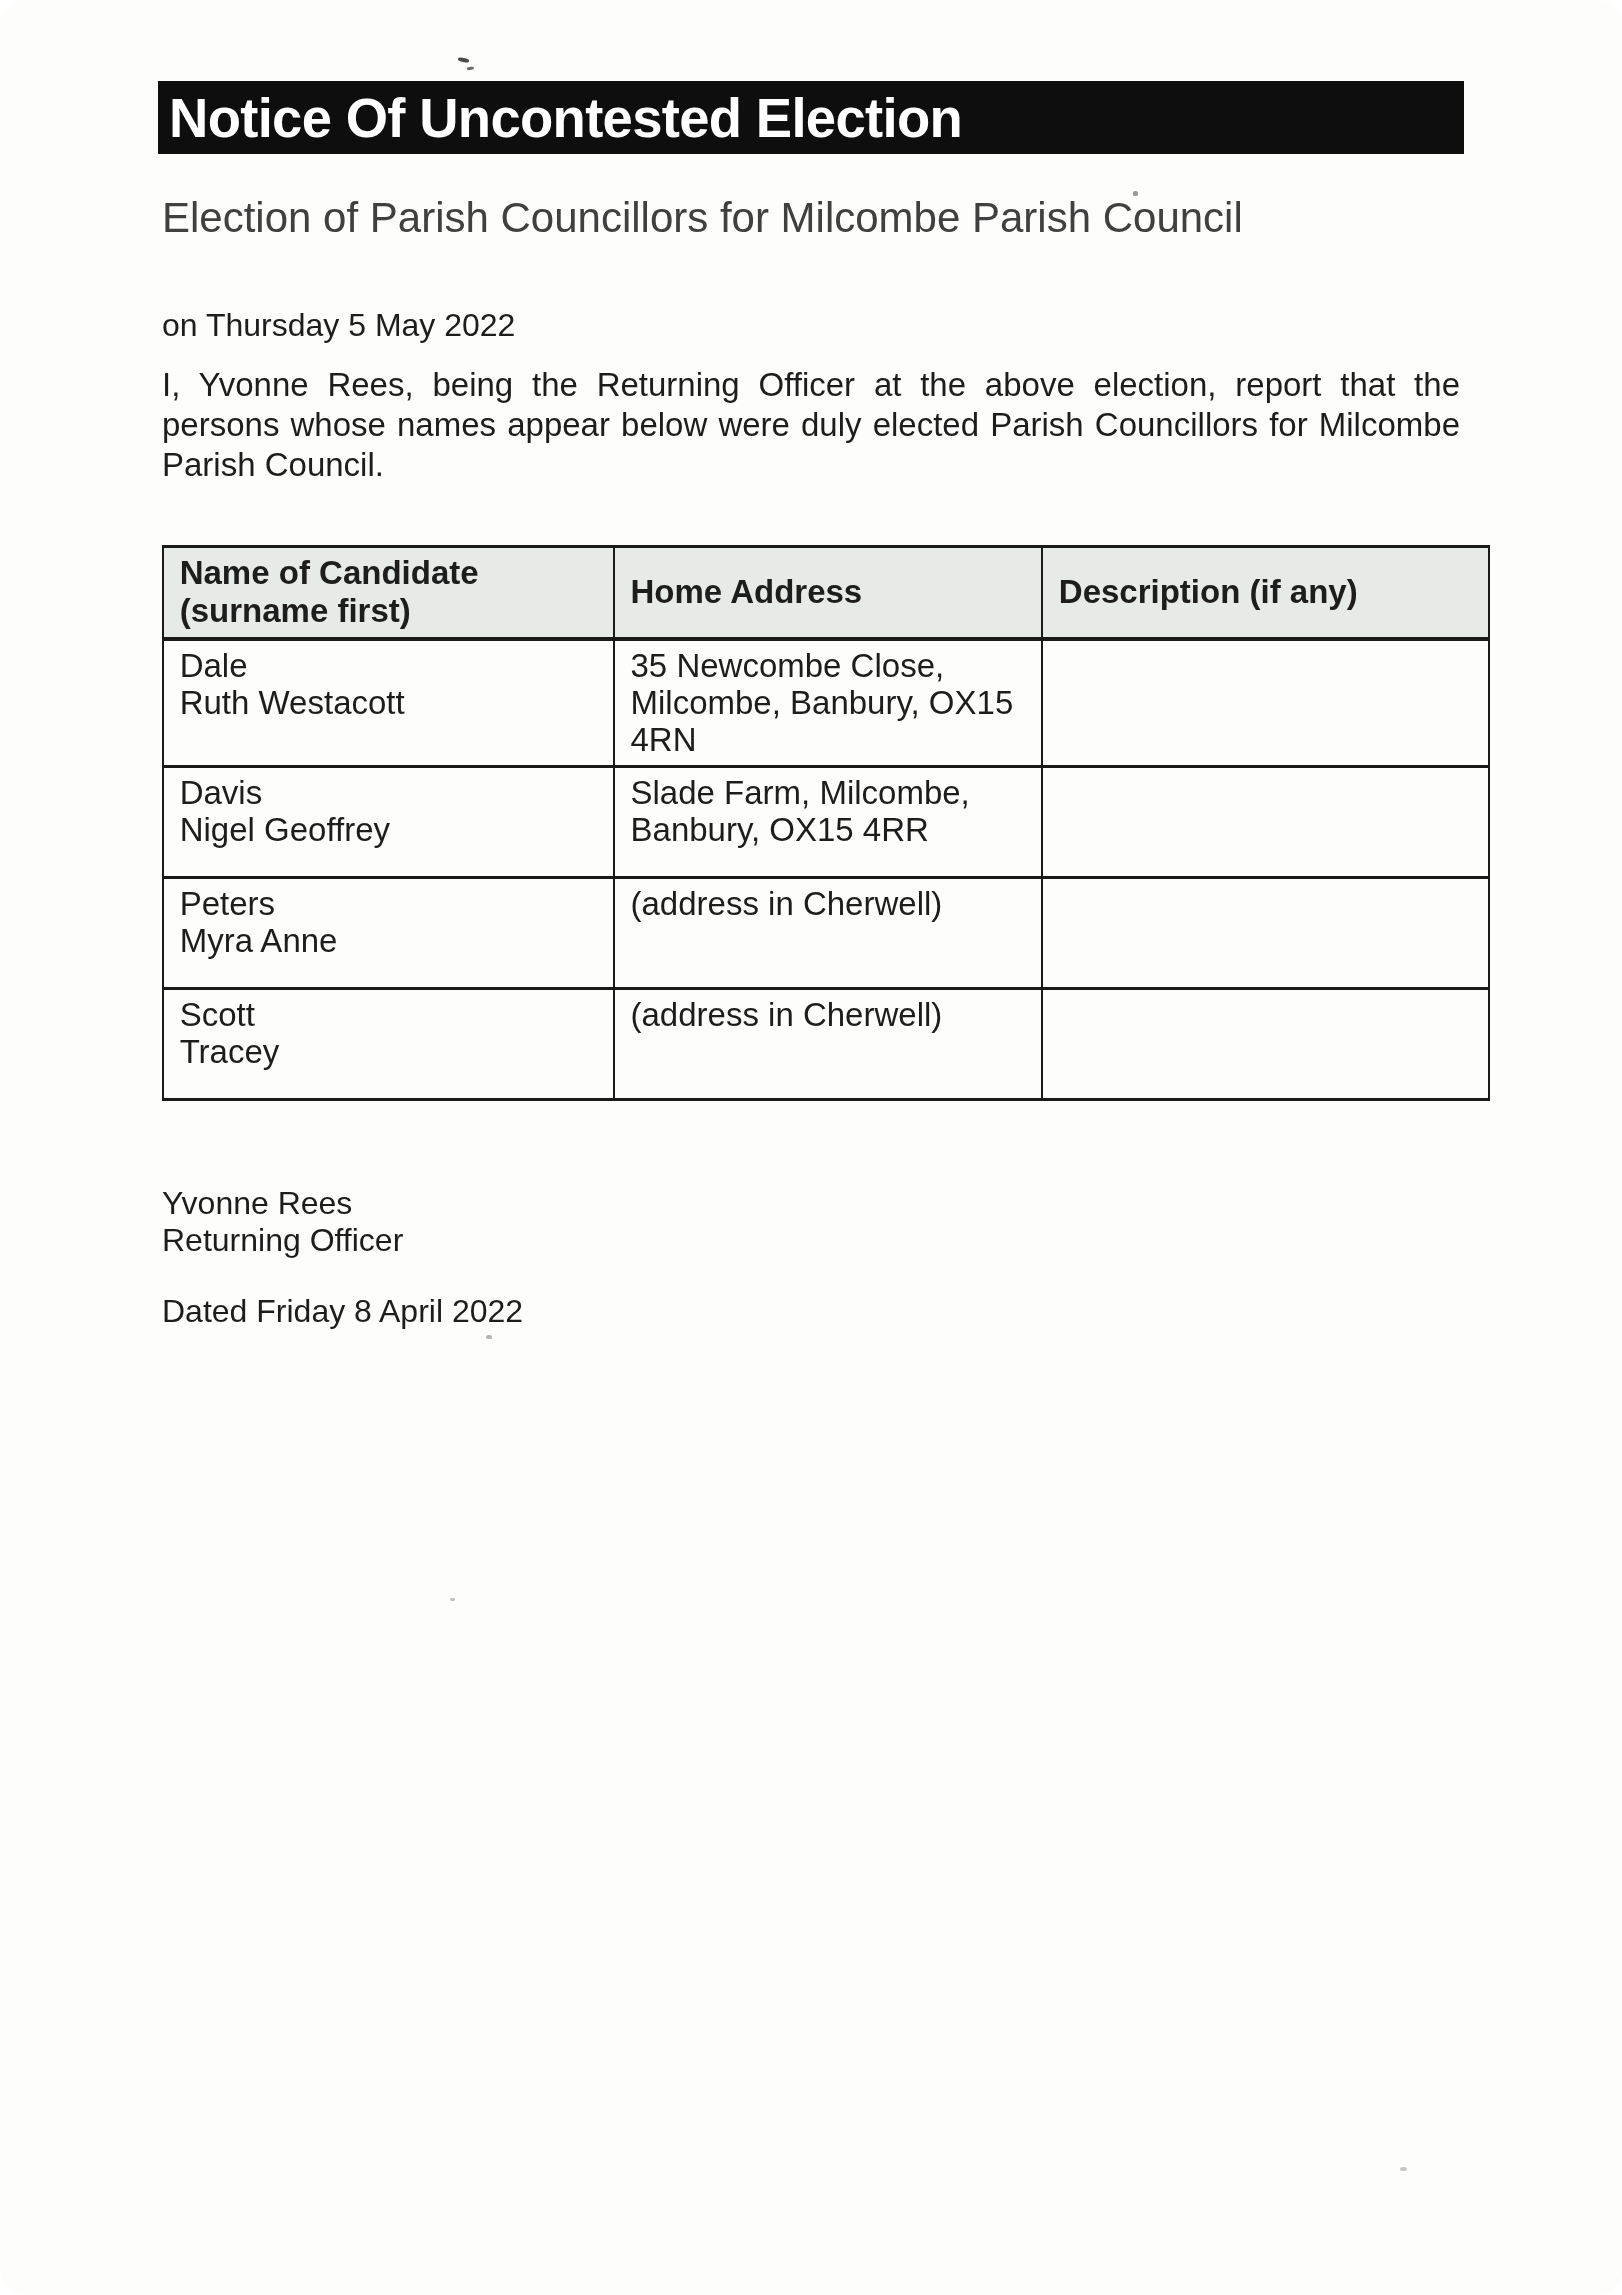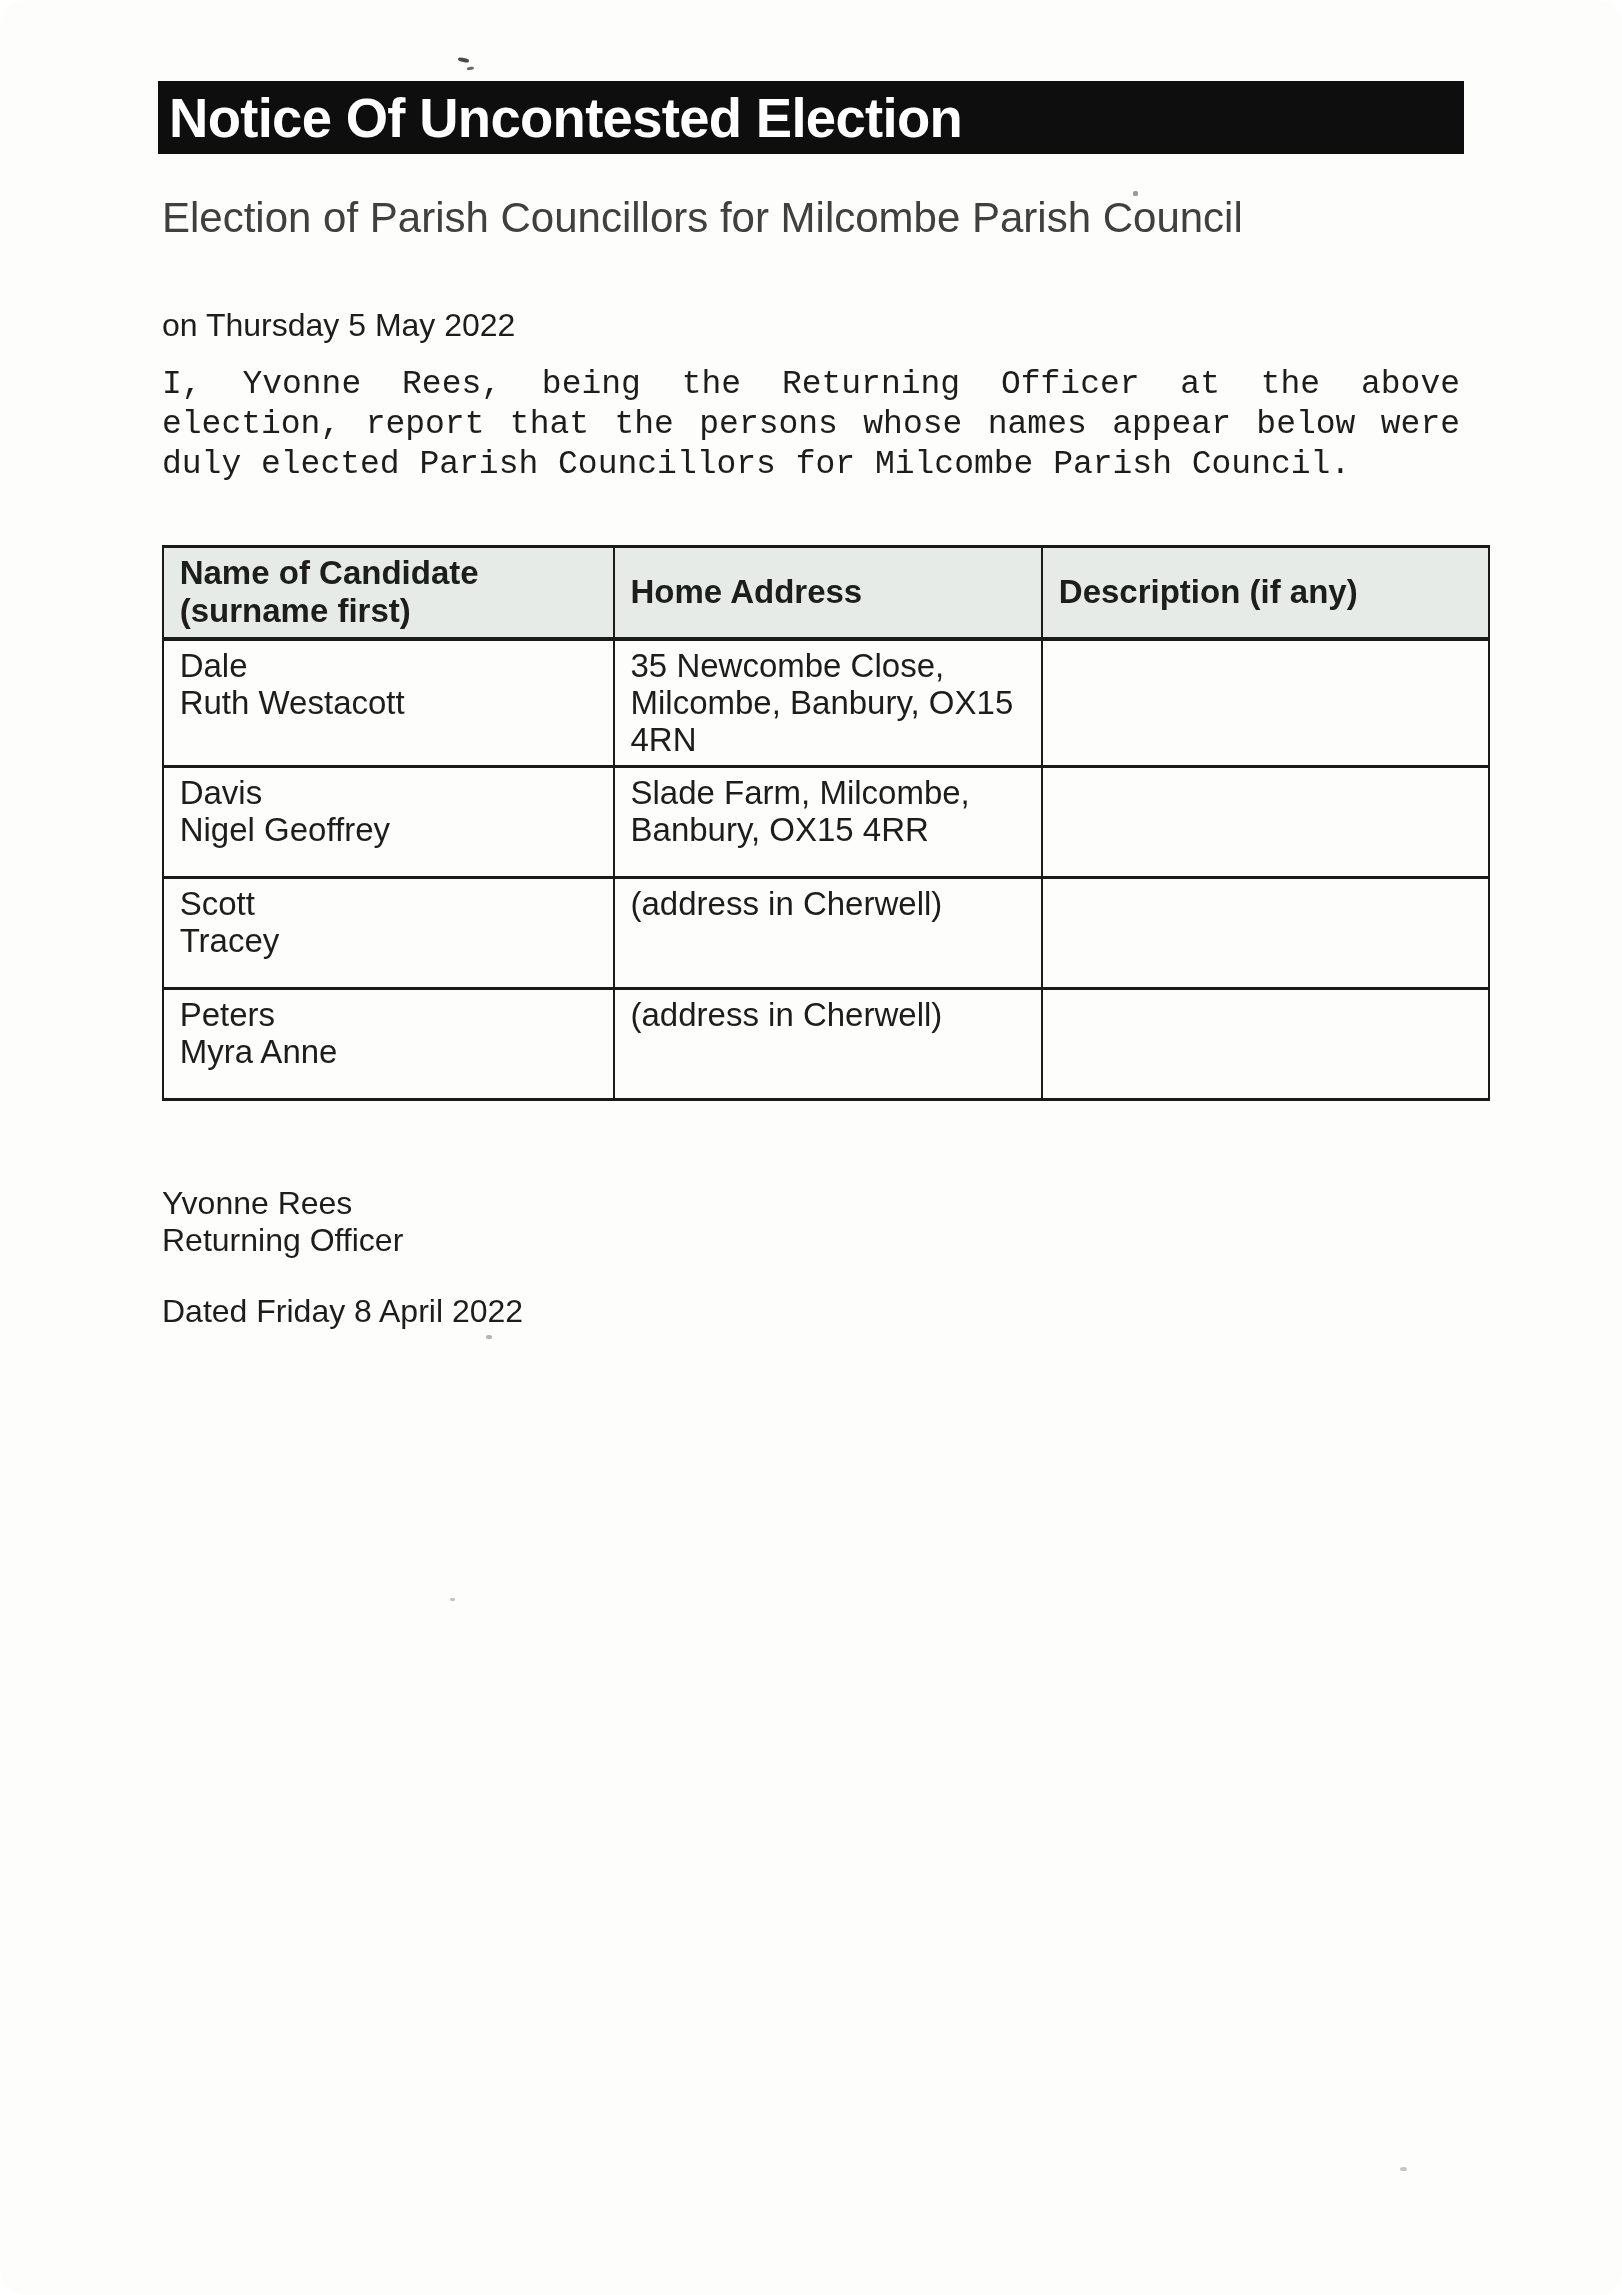--- a/index.html
+++ b/index.html
@@ -52,21 +52,20 @@
     margin: 63px 0 0 0;
     font-size: 32px;
     line-height: 39px;
   }
   .intro {
     margin: 19.6px 0 0 0;
     width: 1298px;
     font-size: 33px;
     line-height: 40px;
     text-align: justify;
-    font-family: Liberation Mono, monospace;
   }
   table.candidates {
     margin-top: 60px;
     width: 1328px;
     table-layout: fixed;
     border-collapse: collapse;
   }
   table.candidates col.c1 { width: 34%; }
   table.candidates col.c2 { width: 32.3%; }
   table.candidates col.c3 { width: 33.7%; }
@@ -165,28 +164,28 @@
           <td></td>
         </tr>
         <tr>
           <td>Davis
 Nigel Geoffrey</td>
           <td>Slade Farm, Milcombe,
 Banbury, OX15 4RR</td>
           <td></td>
         </tr>
         <tr>
+          <td>Peters
+Myra Anne</td>
+          <td>(address in Cherwell)</td>
+          <td></td>
+        </tr>
+        <tr>
           <td>Scott
 Tracey</td>
-          <td>(address in Cherwell)</td>
-          <td></td>
-        </tr>
-        <tr>
-          <td>Peters
-Myra Anne</td>
           <td>(address in Cherwell)</td>
           <td></td>
         </tr>
       </tbody>
     </table>
 
     <p class="signature"><span>Yvonne Rees</span><br><span>Returning Officer</span></p>
 
     <p class="dated">Dated Friday 8 April 2022</p>
 

